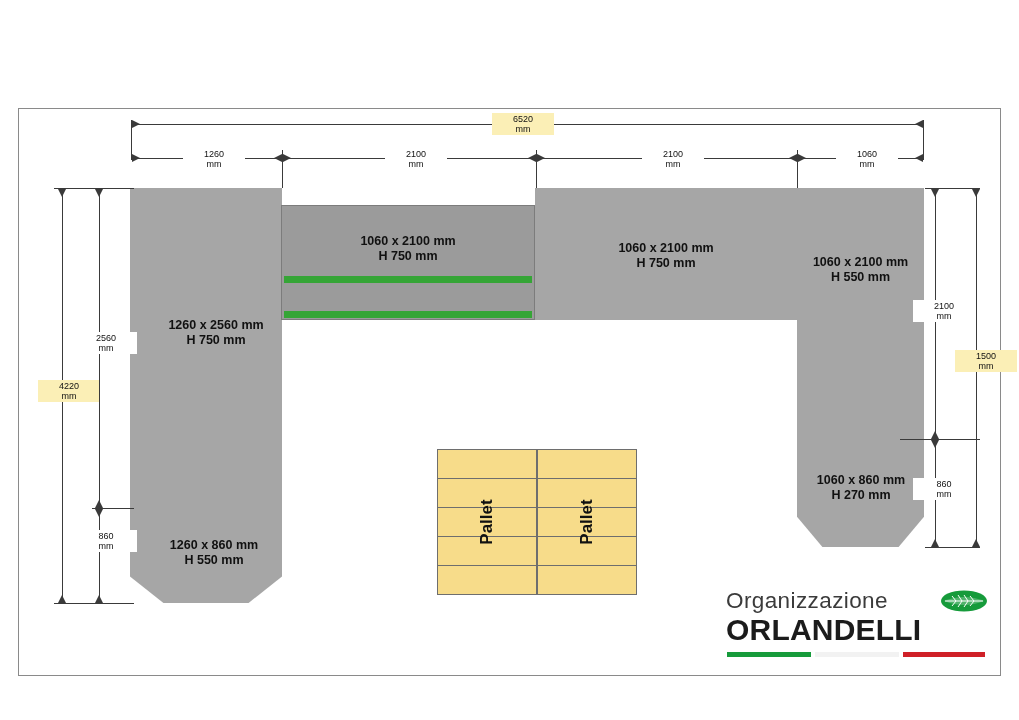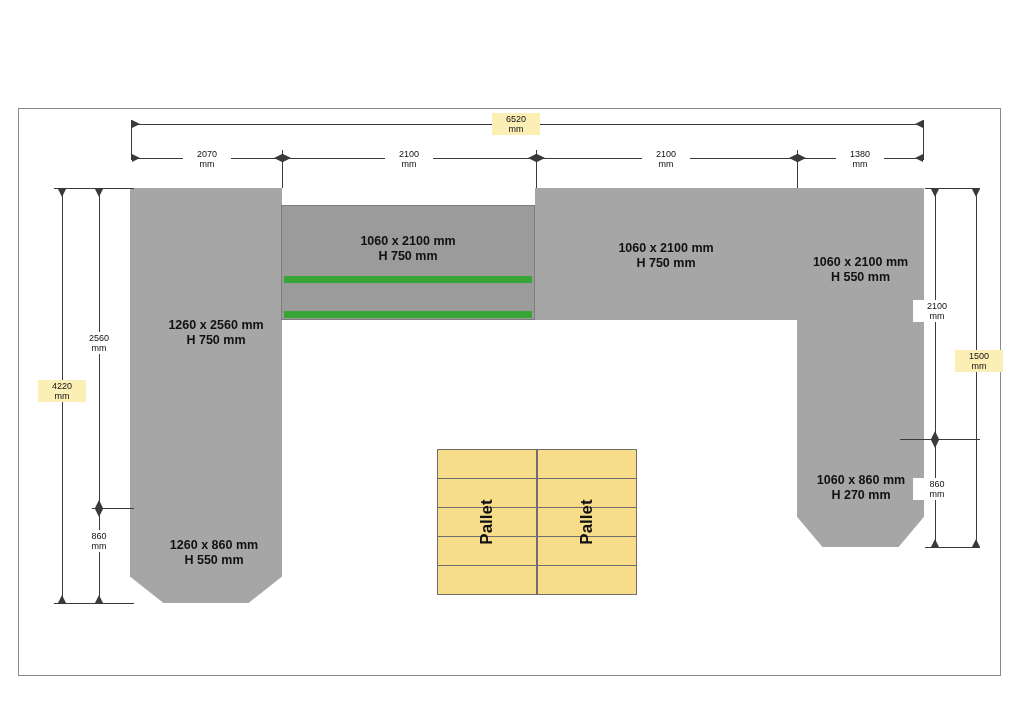--- a/index.html
+++ b/index.html
@@ -104,21 +104,21 @@
   }
   
   .dimtext {
     position: absolute;
     font-size: 9px;
     line-height: 10px;
     text-align: center;
     color: #111;
     background: #ffffff;
     white-space: pre;
-    padding: 1px 0;
+    padding: 1px 7px;
   }
   .dimtext.hl {
     background: #fbefb6;
   }
   
   .pallet {
     position: absolute;
     background: #f7dc8a;
     border: 1px solid #6e6e6e;
     box-sizing: border-box;
@@ -238,38 +238,38 @@
   <div class="tick-v" style="left:131px; top:120px; height:40px;"></div>
   <div class="tick-v" style="left:923px; top:120px; height:40px;"></div>
   <div class="arrow right" style="left:132px; top:120px;"></div>
   <div class="arrow left" style="left:915px; top:120px;"></div>
   <div class="dimtext hl" style="left:492px; top:113px; width:48px;"><span>6520</span><br><span>mm</span></div>
 
   <div class="dim-h" style="left:131px; top:158px; width:151px;"></div>
   <div class="tick-v" style="left:282px; top:150px; height:38px;"></div>
   <div class="arrow right" style="left:132px; top:154px;"></div>
   <div class="arrow left" style="left:274px; top:154px;"></div>
-  <div class="dimtext" style="left:183px; top:148px; width:48px;"><span>2070</span><br><span>mm</span></div>
+  <div class="dimtext" style="left:183px; top:148px; width:48px;"><span>1260</span><br><span>mm</span></div>
 
   <div class="dim-h" style="left:282px; top:158px; width:254px;"></div>
   <div class="tick-v" style="left:536px; top:150px; height:38px;"></div>
   <div class="arrow right" style="left:283px; top:154px;"></div>
   <div class="arrow left" style="left:528px; top:154px;"></div>
   <div class="dimtext" style="left:385px; top:148px; width:48px;"><span>2100</span><br><span>mm</span></div>
 
   <div class="dim-h" style="left:536px; top:158px; width:261px;"></div>
   <div class="tick-v" style="left:797px; top:150px; height:38px;"></div>
   <div class="arrow right" style="left:537px; top:154px;"></div>
   <div class="arrow left" style="left:789px; top:154px;"></div>
   <div class="dimtext" style="left:642px; top:148px; width:48px;"><span>2100</span><br><span>mm</span></div>
 
   <div class="dim-h" style="left:797px; top:158px; width:126px;"></div>
   <div class="arrow right" style="left:798px; top:154px;"></div>
   <div class="arrow left" style="left:915px; top:154px;"></div>
-  <div class="dimtext" style="left:836px; top:148px; width:48px;"><span>1380</span><br><span>mm</span></div>
+  <div class="dimtext" style="left:836px; top:148px; width:48px;"><span>1060</span><br><span>mm</span></div>
 
   <div class="dim-v" style="left:62px; top:188px; height:415px;"></div>
   <div class="tick-h" style="left:54px; top:188px; width:80px;"></div>
   <div class="tick-h" style="left:54px; top:603px; width:80px;"></div>
   <div class="arrow down" style="left:58px; top:189px;"></div>
   <div class="arrow up" style="left:58px; top:595px;"></div>
   <div class="dimtext hl" style="left:38px; top:380px; width:48px;"><span>4220</span><br><span>mm</span></div>
 
   <div class="dim-v" style="left:99px; top:188px; height:320px;"></div>
   <div class="tick-h" style="left:92px; top:508px; width:42px;"></div>
@@ -293,14 +293,29 @@
   <div class="tick-h" style="left:925px; top:547px; width:55px;"></div>
   <div class="arrow down" style="left:931px; top:440px;"></div>
   <div class="arrow up" style="left:931px; top:539px;"></div>
   <div class="dimtext" style="left:913px; top:478px; width:48px;"><span>860</span><br><span>mm</span></div>
 
   <div class="dim-v" style="left:976px; top:188px; height:359px;"></div>
   <div class="arrow down" style="left:972px; top:189px;"></div>
   <div class="arrow up" style="left:972px; top:539px;"></div>
   <div class="dimtext hl" style="left:955px; top:350px; width:48px;"><span>1500</span><br><span>mm</span></div>
 
+  <div class="logo">
+    <div class="logo-top">Organizzazione</div>
+    <div class="logo-bottom">ORLANDELLI</div>
+    <svg class="leaf" viewBox="0 0 48 22">
+      <ellipse cx="24" cy="11" rx="23" ry="10.5" fill="#169b3b"></ellipse>
+      <path d="M4 11 Q24 3 44 11 Q24 19 4 11 Z" fill="#ffffff" opacity="0.25"></path>
+      <path d="M5 11 L43 11" stroke="#ffffff" stroke-width="1.2"></path>
+      <path d="M12 6 L16 11 M18 5 L22 11 M24 5 L28 11 M30 6 L34 11 M12 16 L16 11 M18 17 L22 11 M24 17 L28 11 M30 16 L34 11" stroke="#ffffff" stroke-width="1"></path>
+    </svg>
+    <div class="logo-bars">
+      <div style="left:0px; width:84px; background:#169b3b;"></div>
+      <div style="left:88px; width:84px; background:#f2f2f2;"></div>
+      <div style="left:176px; width:82px; background:#cf2027;"></div>
+    </div>
+  </div>
 
 </div>
 
 </body></html>

